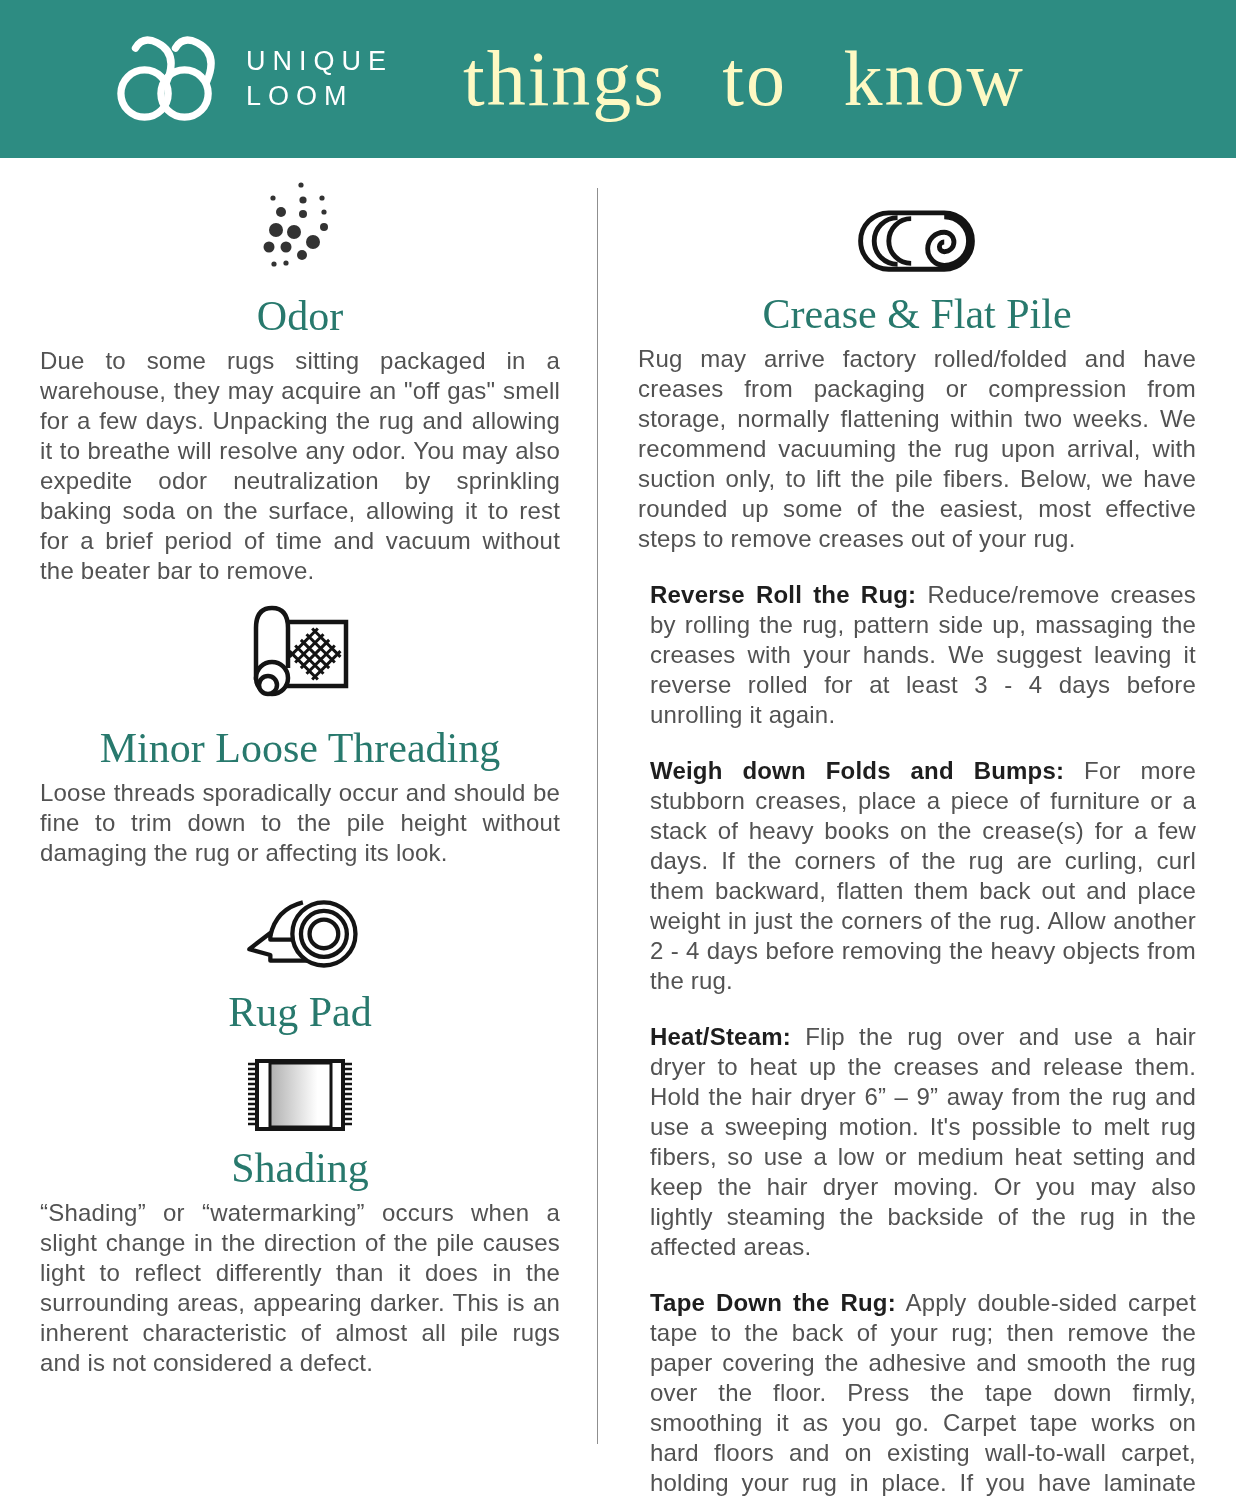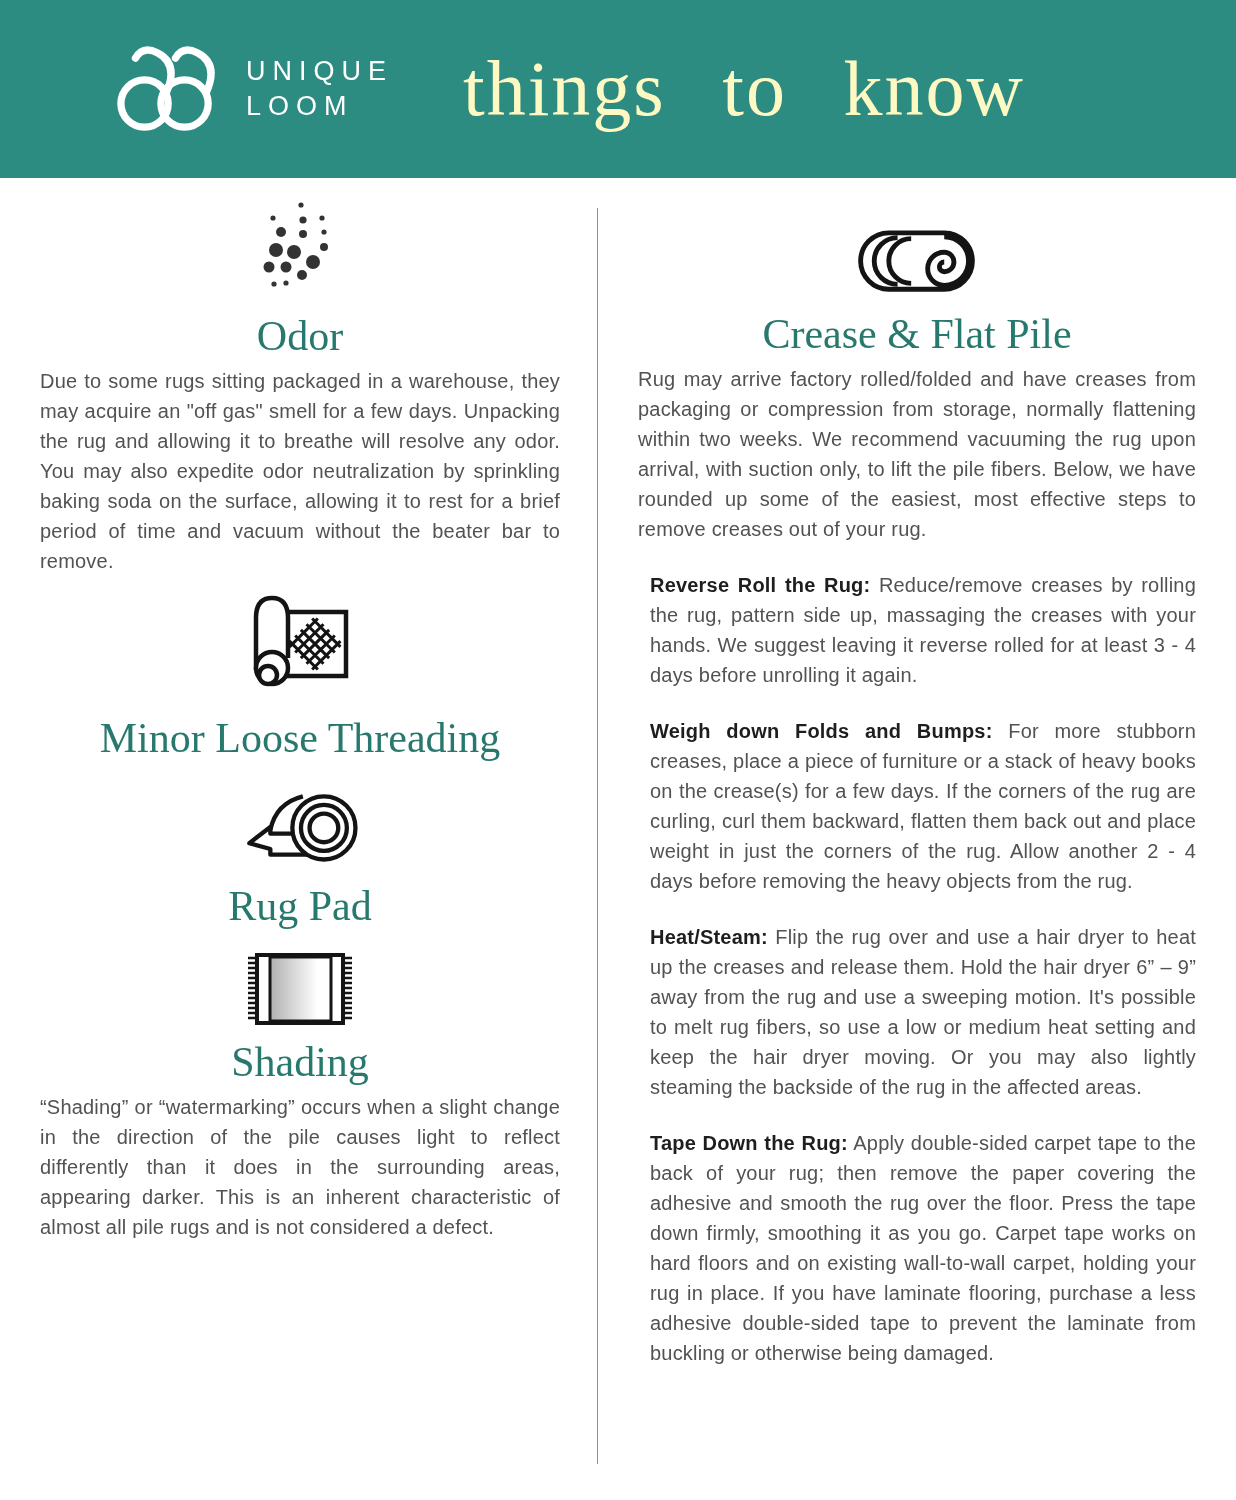--- a/index.html
+++ b/index.html
@@ -2,21 +2,21 @@
 <html><head>
 <meta charset="utf-8">
 <style>
   html,body{margin:0;padding:0;}
   body{
     width:1236px;height:1500px;overflow:hidden;background:#ffffff;
     font-family:"Liberation Sans", sans-serif;
   }
   
   .header{
-    height:178px;background:#2d8c82;display:flex;align-items:center;
+    height:158px;background:#2d8c82;display:flex;align-items:center;
   }
   .brand{display:flex;align-items:center;margin-left:110px;}
   .logo-svg{width:120px;height:94px;display:block;}
   .brand-text{
     margin-left:16px;color:#ffffff;font-size:27px;letter-spacing:7px;
     line-height:1.28;font-weight:400;
   }
   .header-title{
     color:#fef9c3;font-family:"Liberation Serif", serif;font-weight:400;
     font-size:78px;margin-left:70px;letter-spacing:2px;word-spacing:0.45em;
@@ -31,21 +31,21 @@
   .col{box-sizing:border-box;}
   .col-left{width:597px;padding:0 37px 0 40px;}
   .col-right{width:639px;padding:0 40px 0 41px;}
   
   .icon-row{display:flex;justify-content:center;}
   .section-heading{
     font-family:"Liberation Serif", serif;font-weight:400;color:#28796d;
     font-size:42px;text-align:center;margin:12px 0 4px 0;
   }
   .body-text{
-    font-size:20px;line-height:30px;color:#525252;text-align:justify;
+    font-size:24px;line-height:30px;color:#525252;text-align:justify;
     margin:6px 0 0 0;letter-spacing:0.2px;
   }
   .tip{margin:26px 0 0 12px;}
   .tip-label{color:#1e1e1e;font-weight:700;}
   
   .ib-odor{margin-top:20px;height:102px;}
   .ib-thread{margin-top:12px;height:114px;}
   .ib-tape{margin-top:20px;height:88px;}
   .ib-rug{margin-top:22px;height:74px;}
   .ib-roll{margin-top:48px;height:72px;}
@@ -112,20 +112,21 @@
             <path d="M51 40 H91 M51 48 H91 M51 56 H91 M51 64 H91 M51 72 H91
                      M55 36 V76 M63 36 V76 M71 36 V76 M79 36 V76 M87 36 V76"></path>
           </g>
           <path d="M12 82 V30 Q12 10 28 10 Q44 10 44 30 V70" stroke-width="4.5"></path>
           <circle cx="28" cy="80" r="16" stroke-width="4.5"></circle>
           <circle cx="24" cy="87" r="9" stroke-width="4.5"></circle>
         </g>
       </svg>
     </div>
     <h2 class="section-heading">Minor Loose Threading</h2>
+    <p class="body-text">Loose threads sporadically occur and should be fine to trim down to the pile height without damaging the rug or affecting its look.</p>
 
     <div class="icon-row ib-tape">
       <svg width="128" height="88" viewBox="0 0 130 92">
         <g stroke="#141414" stroke-width="4.5" fill="#ffffff" stroke-linejoin="round">
           <path d="M12 64 L34 47 L34 54 L88 54 L88 76 L34 76 L34 70 Z"></path>
           <path d="M34 50 Q40 22 68 15" fill="none"></path>
           <circle cx="90" cy="48" r="33"></circle>
           <circle cx="90" cy="48" r="24"></circle>
           <circle cx="90" cy="48" r="15"></circle>
         </g>

